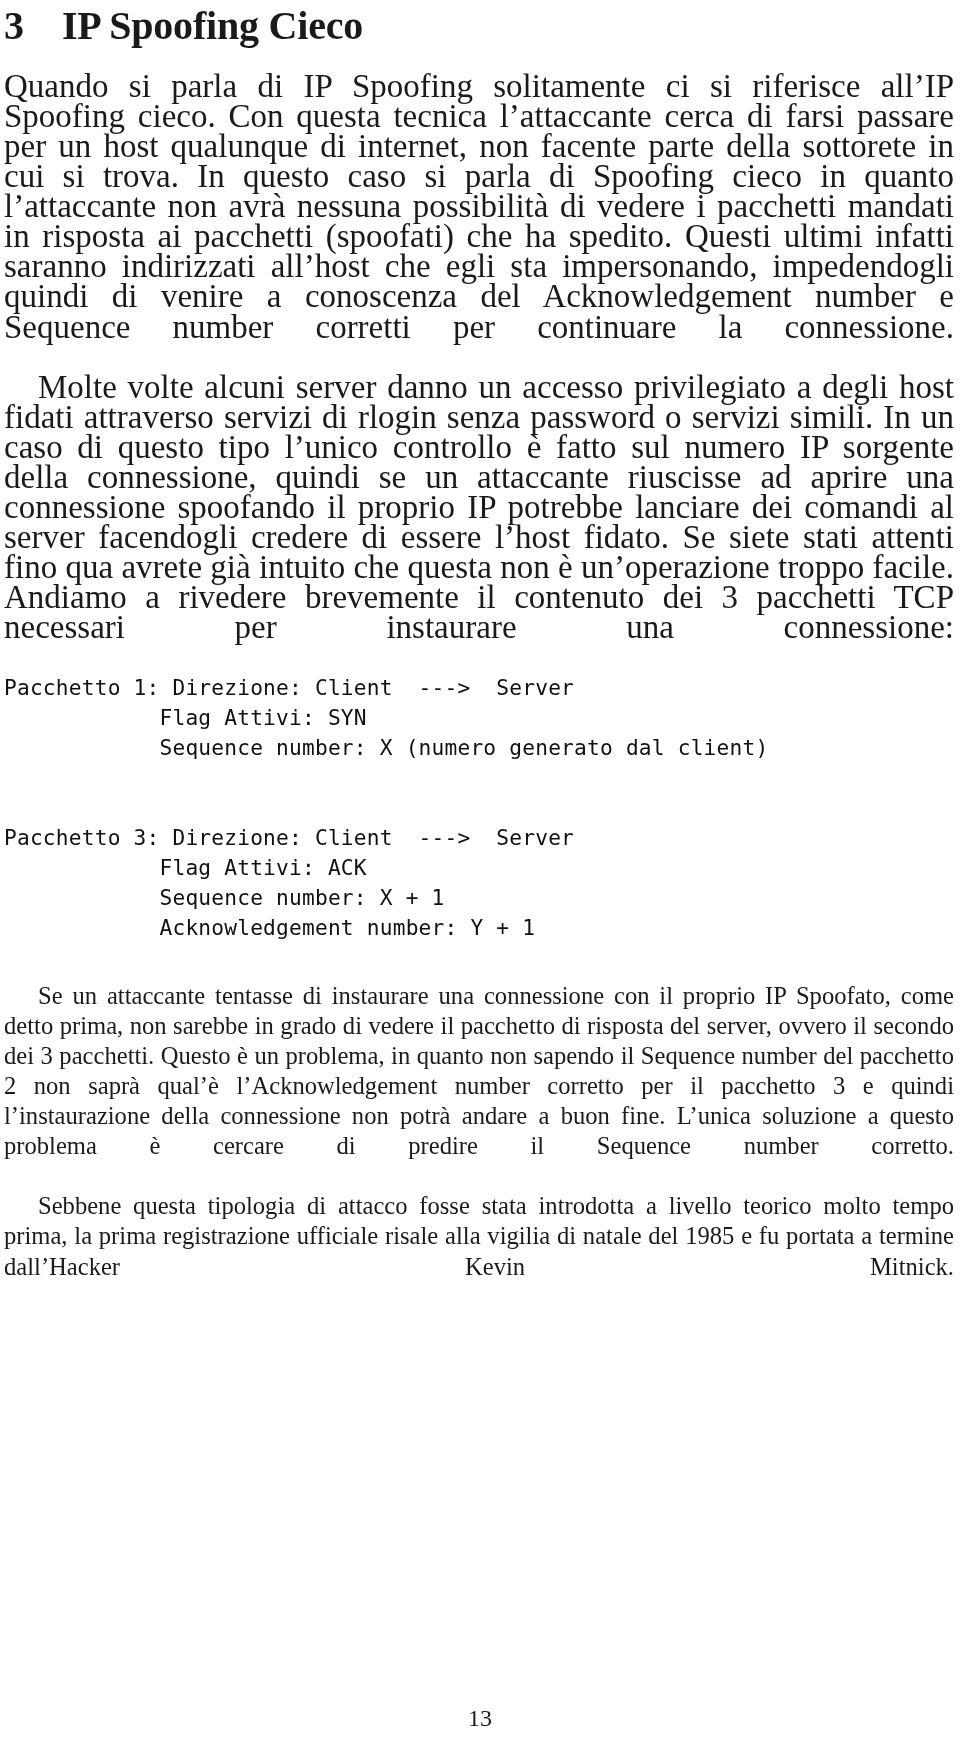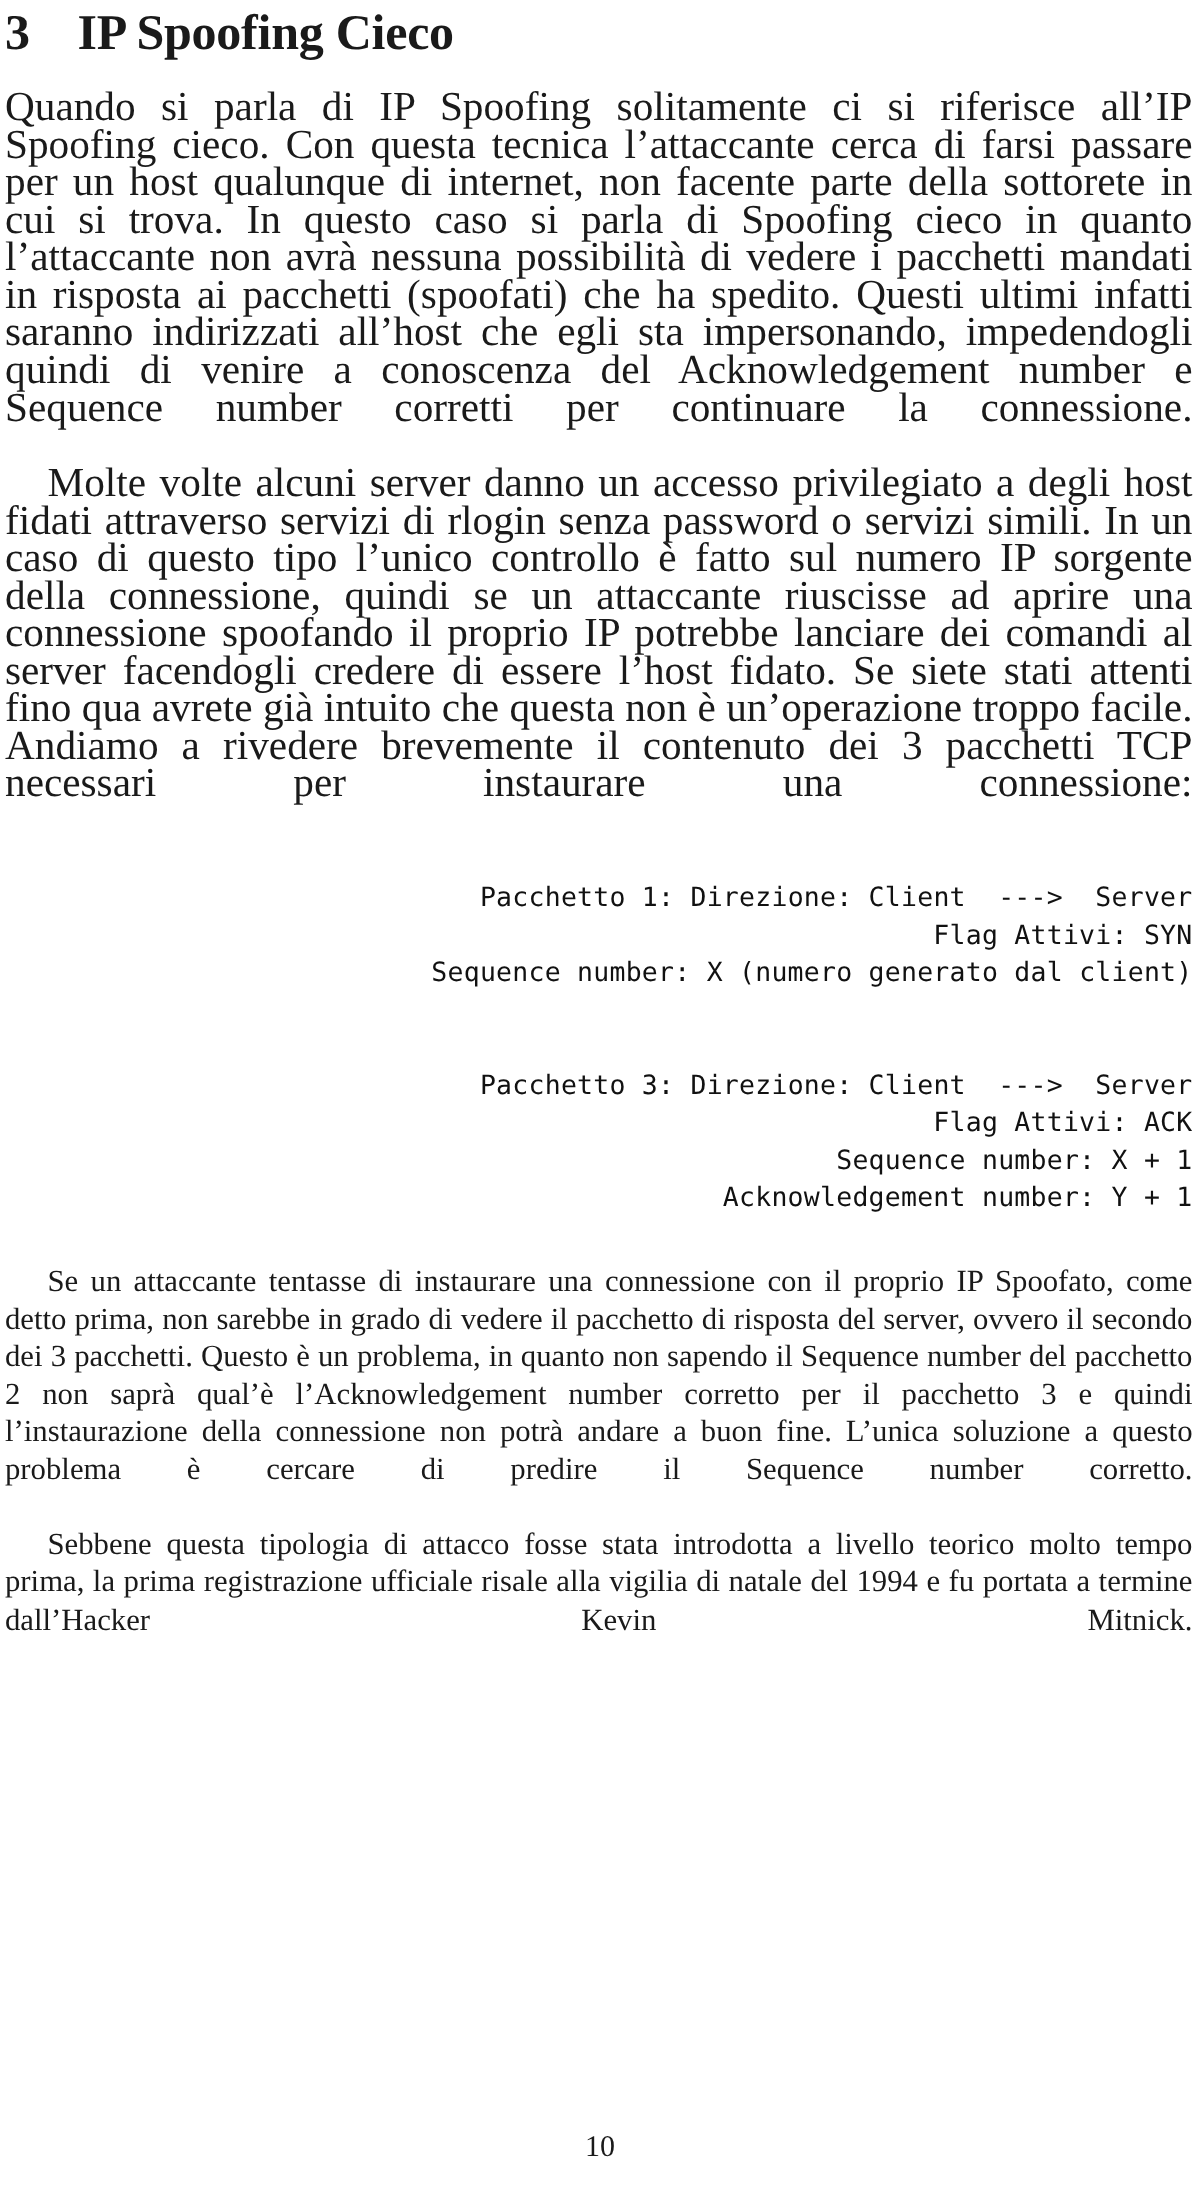--- a/index.html
+++ b/index.html
@@ -77,23 +77,21 @@
     margin: 0;
     color: #111111;
   }
   .code-spacer {
     height: 30px;
   }
   .code-group {
     margin: 0;
   }
   #code-area {
-    margin-top: 30px;
     margin-bottom: 4px;
-    text-align: right;
   }
   .tail-block {
     margin-top: 38px;
     font-size: 24.6px;
     line-height: 30.1px;
   }
   
   .page-footer {
     position: absolute;
     left: 0;
@@ -125,18 +123,18 @@
     <div class="code-spacer"></div>
     <div class="code-spacer"></div>
     <pre class="code-block code-group">Pacchetto 3: Direzione: Client  ---&gt;  Server
             Flag Attivi: ACK
             Sequence number: X + 1
             Acknowledgement number: Y + 1</pre>
   </div>
 
   <div class="tail-block">
     <p class="para indent">Se un attaccante tentasse di instaurare una connessione con il proprio IP Spoofato, come detto prima, non sarebbe in grado di vedere il pacchetto di risposta del server, ovvero il secondo dei 3 pacchetti. Questo è un problema, in quanto non sapendo il Sequence number del pacchetto 2 non saprà qual’è l’Acknowledgement number corretto per il pacchetto 3 e quindi l’instaurazione della connessione non potrà andare a buon fine. L’unica soluzione a questo problema è cercare di predire il Sequence number corretto.</p>
-    <p class="para indent">Sebbene questa tipologia di attacco fosse stata introdotta a livello teorico molto tempo prima, la prima registrazione ufficiale risale alla vigilia di natale del 1994 e fu portata a termine dall’Hacker Kevin Mitnick.</p>
+    <p class="para indent">Sebbene questa tipologia di attacco fosse stata introdotta a livello teorico molto tempo prima, la prima registrazione ufficiale risale alla vigilia di natale del 1985 e fu portata a termine dall’Hacker Kevin Mitnick.</p>
   </div>
 
-  <div class="page-footer">10</div>
+  <div class="page-footer">13</div>
 
 </div>
 
 </body></html>

